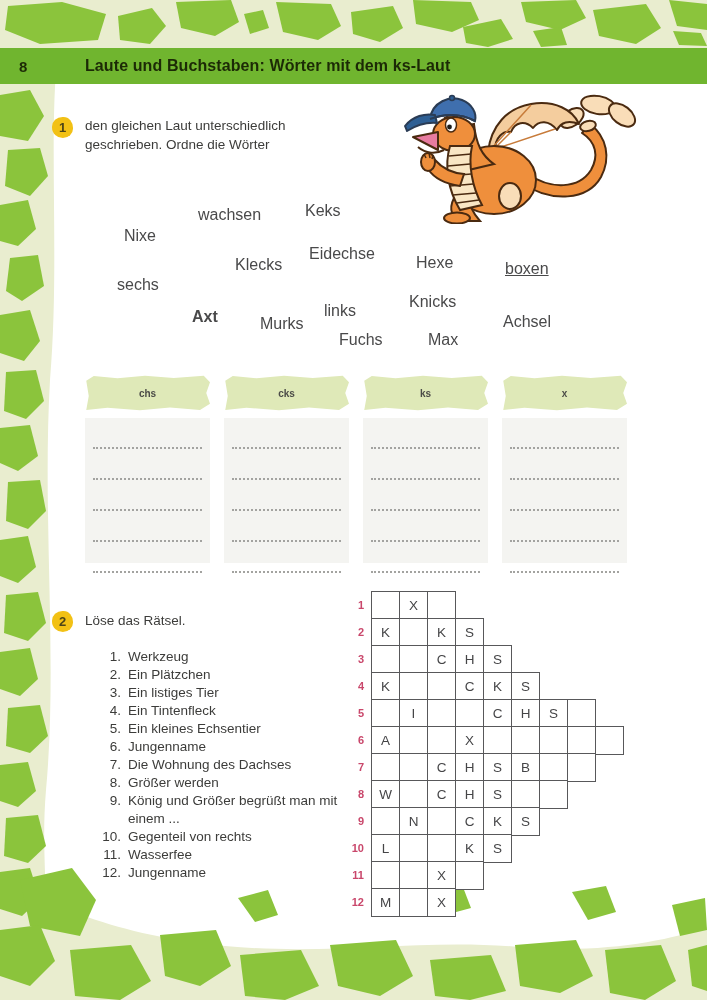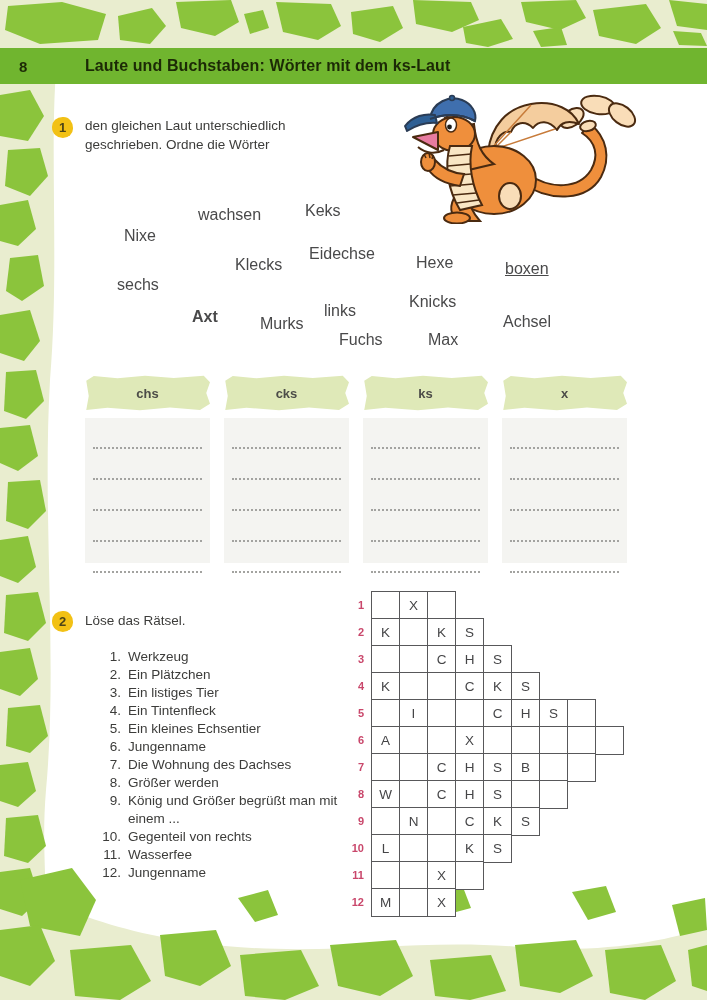--- a/index.html
+++ b/index.html
@@ -51,21 +51,21 @@
   }
 
   .sort-table{
     position:absolute; left:85px; top:375px; z-index:3;
     display:flex; gap:14px;
   }
   .sort-col{width:125px;}
   .sort-col .colhead{
     height:36px; background:var(--c-thead);
     display:flex; align-items:center; justify-content:center;
-    font-size:13px; font-weight:bold; color:#4c4c48;
+    font-size:10px; font-weight:bold; color:#4c4c48;
     clip-path:polygon(1% 16%, 7% 3%, 26% 9%, 48% 2%, 71% 8%, 95% 2%, 100% 20%, 97% 50%, 100% 80%, 92% 97%, 68% 90%, 44% 98%, 18% 91%, 1% 97%, 3% 58%);
   }
   .sort-col .colbody{
     margin-top:7px; height:145px; background:var(--c-tbody);
     padding:0 8px;
   }
   .sort-col .wline{height:29px; border-bottom:2px dotted #a3a3a0;}
 
   .clue-list{
     position:absolute; left:93px; top:648px; z-index:3;

